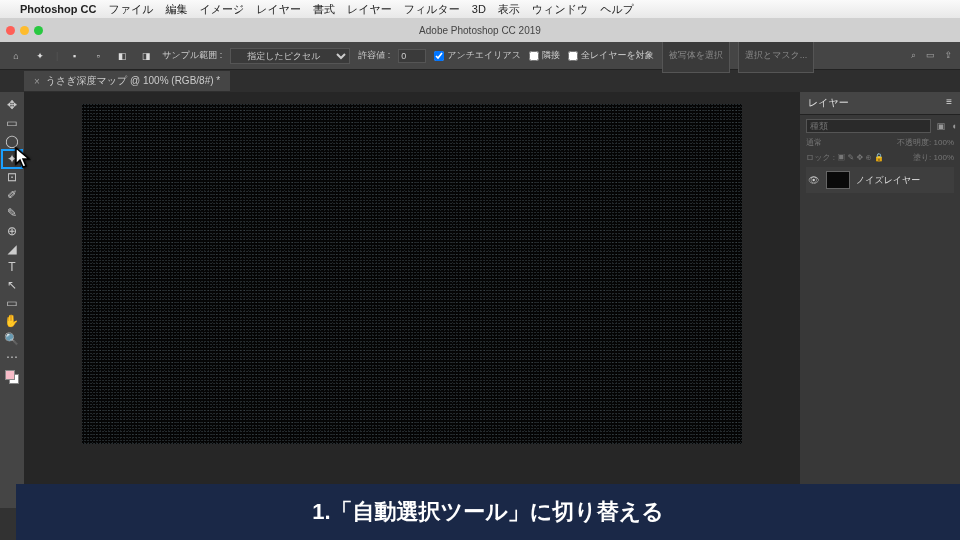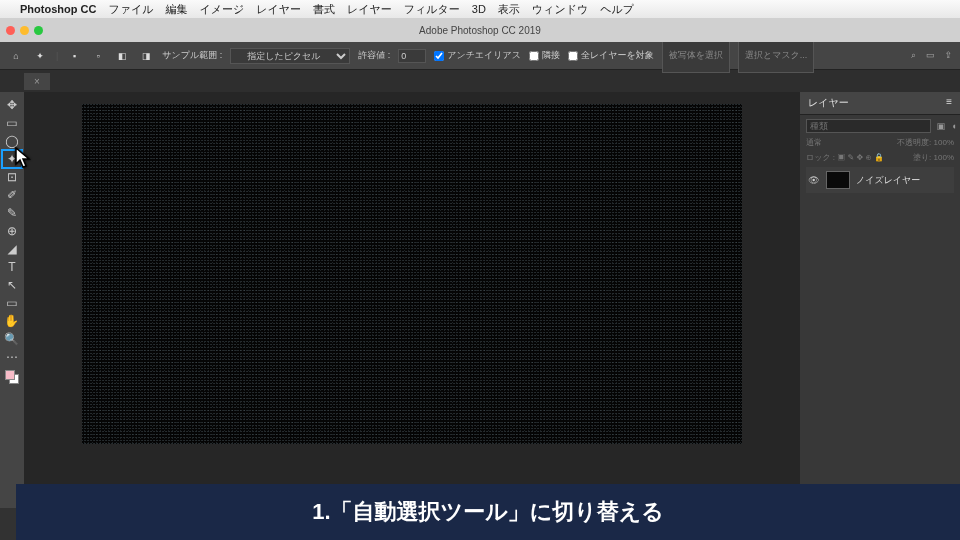--- a/index.html
+++ b/index.html
@@ -106,20 +106,21 @@
   <div class="opt-right">
     <span>⌕</span>
     <span>▭</span>
     <span>⇪</span>
   </div>
 </div>
 
 <div class="tab-bar">
   <div class="doc-tab">
     <span class="x">×</span>
+    <span>うさぎ深度マップ @ 100% (RGB/8#) *</span>
   </div>
 </div>
 
 <div class="workspace">
   <div class="toolbox">
     <div class="tool">✥</div>
     <div class="tool">▭</div>
     <div class="tool">◯</div>
     <div class="tool selected">✦</div>
     <div class="tool">⊡</div>

